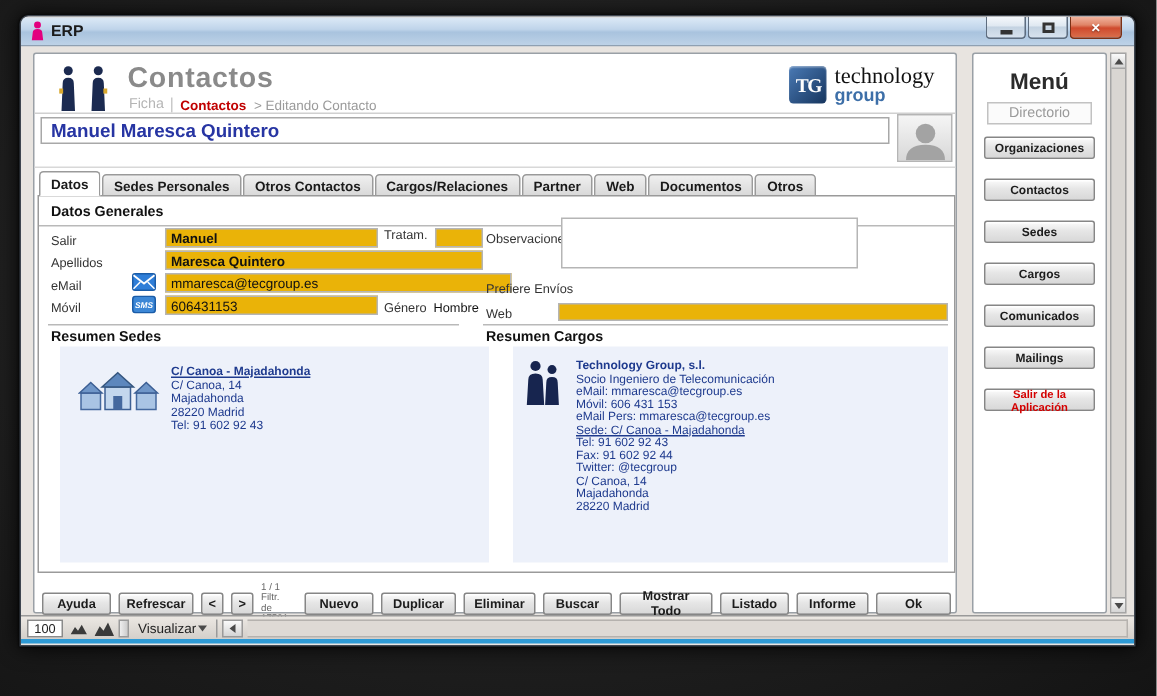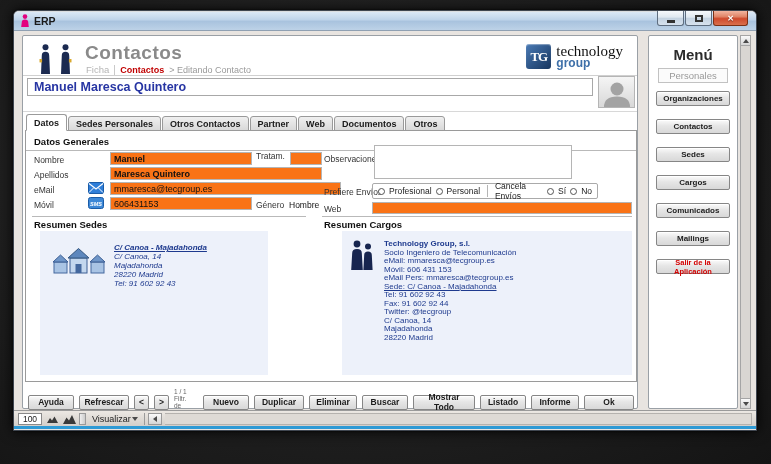--- a/index.html
+++ b/index.html
@@ -95,40 +95,40 @@
   .content-box {
     position:absolute; left:2px; top:94px; width:612px; height:252px;
     border:1px solid #9a9a9a; background:#fff; z-index:2;
   }
 
   .sec-title { position:absolute; font-size:9.5px; font-weight:bold; color:#111; }
   .hline { position:absolute; height:1px; background:#b9b9b9; }
 
   .flabel { position:absolute; font-size:8.5px; color:#333; }
   .fvalue-input {
-    position:absolute; border:1px solid #b5b5b5; background:#f97316; height:13px;
+    position:absolute; border:1px solid #b5b5b5; background:#eab308; height:13px;
     font-family:"Liberation Sans", sans-serif; font-size:9px; color:#111; padding:0 3px;
   }
   .bold-input { font-weight:bold; }
   .ta {
     position:absolute; border:1px solid #b5b5b5; background:#fff; resize:none;
     font-family:"Liberation Sans", sans-serif; font-size:9px; padding:2px;
   }
 
   .radio-box {
     position:absolute; left:346px; top:52px; width:226px; height:16px;
     border:1px solid #aaa; border-radius:2px; display:flex; align-items:center;
     padding:0 5px; gap:4px; font-size:8.5px; color:#222;
   }
   .radio { width:7px; height:7px; border:1px solid #555; border-radius:50%; background:#fff; display:inline-block; flex:none; }
   .vdiv { width:1px; height:12px; background:#b5b5b5; margin:0 3px; }
 
   
   .res-panel { position:absolute; top:100px; height:144px; background:#edf1fa; }
-  .res-left  { left:14px;  width:228px;font-style:italic; }
+  .res-left  { left:14px;  width:286px; }
   .res-right { left:316px; width:290px; }
   .res-text { position:absolute; color:#1e3a8e; font-size:8px; line-height:9px; }
   .res-heading { font-weight:bold; }
   .res-link { text-decoration:underline; cursor:pointer; }
   .rc-text { line-height:8.5px; }
 
   
   .toolbar { position:absolute; left:5px; top:352px; width:606px; display:flex; align-items:center; gap:5px; }
   .btn {
     height:15px; border:1px solid #868686; border-radius:2px;
@@ -251,31 +251,32 @@
           <circle cx="15" cy="8" r="6.5" fill="#a3a3a3"></circle>
           <path d="M2 26 Q2 15.5 15 15.5 Q28 15.5 28 26 Z" fill="#a3a3a3"></path>
         </svg>
       </div>
       <div class="hdr-divider2"></div>
 
       <div class="tabs">
         <div class="tab active">Datos</div>
         <div class="tab">Sedes Personales</div>
         <div class="tab">Otros Contactos</div>
+        <div class="tab">Cargos/Relaciones</div>
         <div class="tab">Partner</div>
         <div class="tab">Web</div>
         <div class="tab">Documentos</div>
         <div class="tab">Otros</div>
       </div>
 
       <div class="content-box">
         <div class="sec-title" style="left:8px; top:5px;">Datos Generales</div>
         <div class="hline" style="left:0; top:19px; width:100%;"></div>
 
-        <div class="flabel" style="left:8px; top:24px;">Nombre</div>
+        <div class="flabel" style="left:8px; top:24px;">Salir</div>
         <input class="fvalue-input bold-input" style="left: 84px; top: 21px; width: 142px;" value="Manuel">
         <div class="flabel" style="left:230px; top:20px;">Tratam.</div>
         <input class="fvalue-input" style="left: 264px; top: 21px; width: 32px;" value="">
 
         <div class="flabel" style="left:8px; top:39px;">Apellidos</div>
         <input class="fvalue-input bold-input" style="left: 84px; top: 36px; width: 212px;" value="Maresca Quintero">
 
         <div class="flabel" style="left:8px; top:54px;">eMail</div>
         <svg style="position:absolute; left:62px; top:51px;" width="16" height="12" viewBox="0 0 16 12">
           <rect x="0.5" y="0.5" width="15" height="11" rx="1.5" fill="#2f7ed8" stroke="#1a5ca8"></rect>
@@ -290,32 +291,20 @@
           <text x="8" y="8.5" font-size="5.5" font-family="Liberation Sans, sans-serif" font-weight="bold" font-style="italic" fill="#fff" text-anchor="middle">SMS</text>
         </svg>
         <input class="fvalue-input" style="left: 84px; top: 66px; width: 142px;" value="606431153">
         <div class="flabel" style="left:230px; top:69px;">Género</div>
         <div class="flabel" style="left:263px; top:69px; color:#111;">Hombre</div>
 
         <div class="flabel" style="left:298px; top:23px;">Observaciones</div>
         <textarea class="ta" style="left: 348px; top: 14px; width: 198px; height: 34px;"></textarea>
 
         <div class="flabel" style="left:298px; top:56px;">Prefiere Envíos</div>
-        <div class="radio-box">
-          <span class="radio"></span>
-          <span>Profesional</span>
-          <span class="radio"></span>
-          <span>Personal</span>
-          <span class="vdiv"></span>
-          <span>Cancela Envíos</span>
-          <span class="radio"></span>
-          <span>Sí</span>
-          <span class="radio"></span>
-          <span>No</span>
-        </div>
 
         <div class="flabel" style="left:298px; top:73px;">Web</div>
         <input class="fvalue-input" style="left: 346px; top: 71px; width: 260px; height: 12px;" value="">
 
         <div class="hline" style="left:6px; top:85px; width:274px;"></div>
         <div class="hline" style="left:296px; top:85px; width:310px;"></div>
         <div class="sec-title" style="left:8px; top:88px;">Resumen Sedes</div>
         <div class="sec-title" style="left:298px; top:88px;">Resumen Cargos</div>
 
         <div class="res-panel res-left">
@@ -377,21 +366,21 @@
         <button class="btn" style="width:46px;">Buscar</button>
         <button class="btn" style="width:62px;">Mostrar Todo</button>
         <button class="btn" style="width:46px;">Listado</button>
         <button class="btn" style="width:48px;">Informe</button>
         <button class="btn" style="width:50px;">Ok</button>
       </div>
     </div>
 
     <div class="sidebar">
       <div class="menu-title">Menú</div>
-      <div class="menu-subtitle">Personales</div>
+      <div class="menu-subtitle">Directorio</div>
       <button class="btn menu-btn">Organizaciones</button>
       <button class="btn menu-btn">Contactos</button>
       <button class="btn menu-btn">Sedes</button>
       <button class="btn menu-btn">Cargos</button>
       <button class="btn menu-btn">Comunicados</button>
       <button class="btn menu-btn">Mailings</button>
       <button class="btn menu-btn exit">Salir de la Aplicación</button>
     </div>
 
     <div class="v-scroll">

